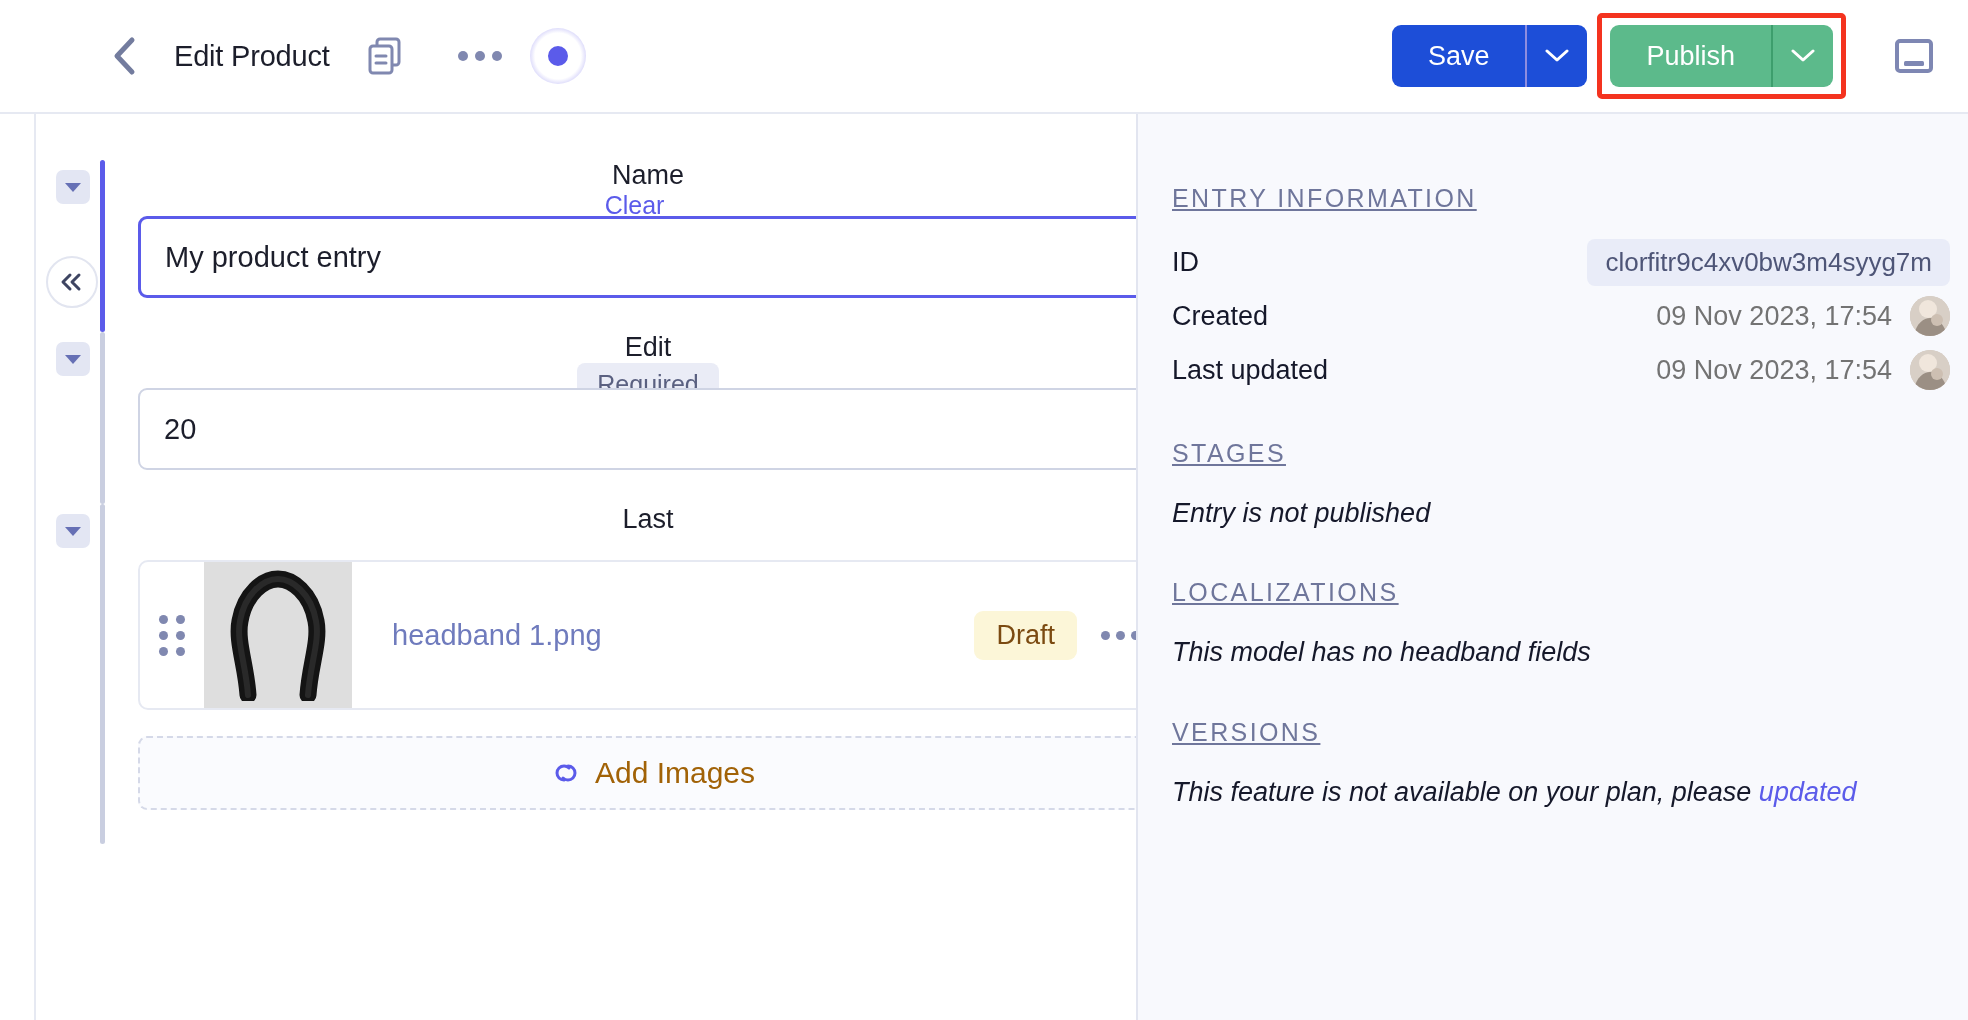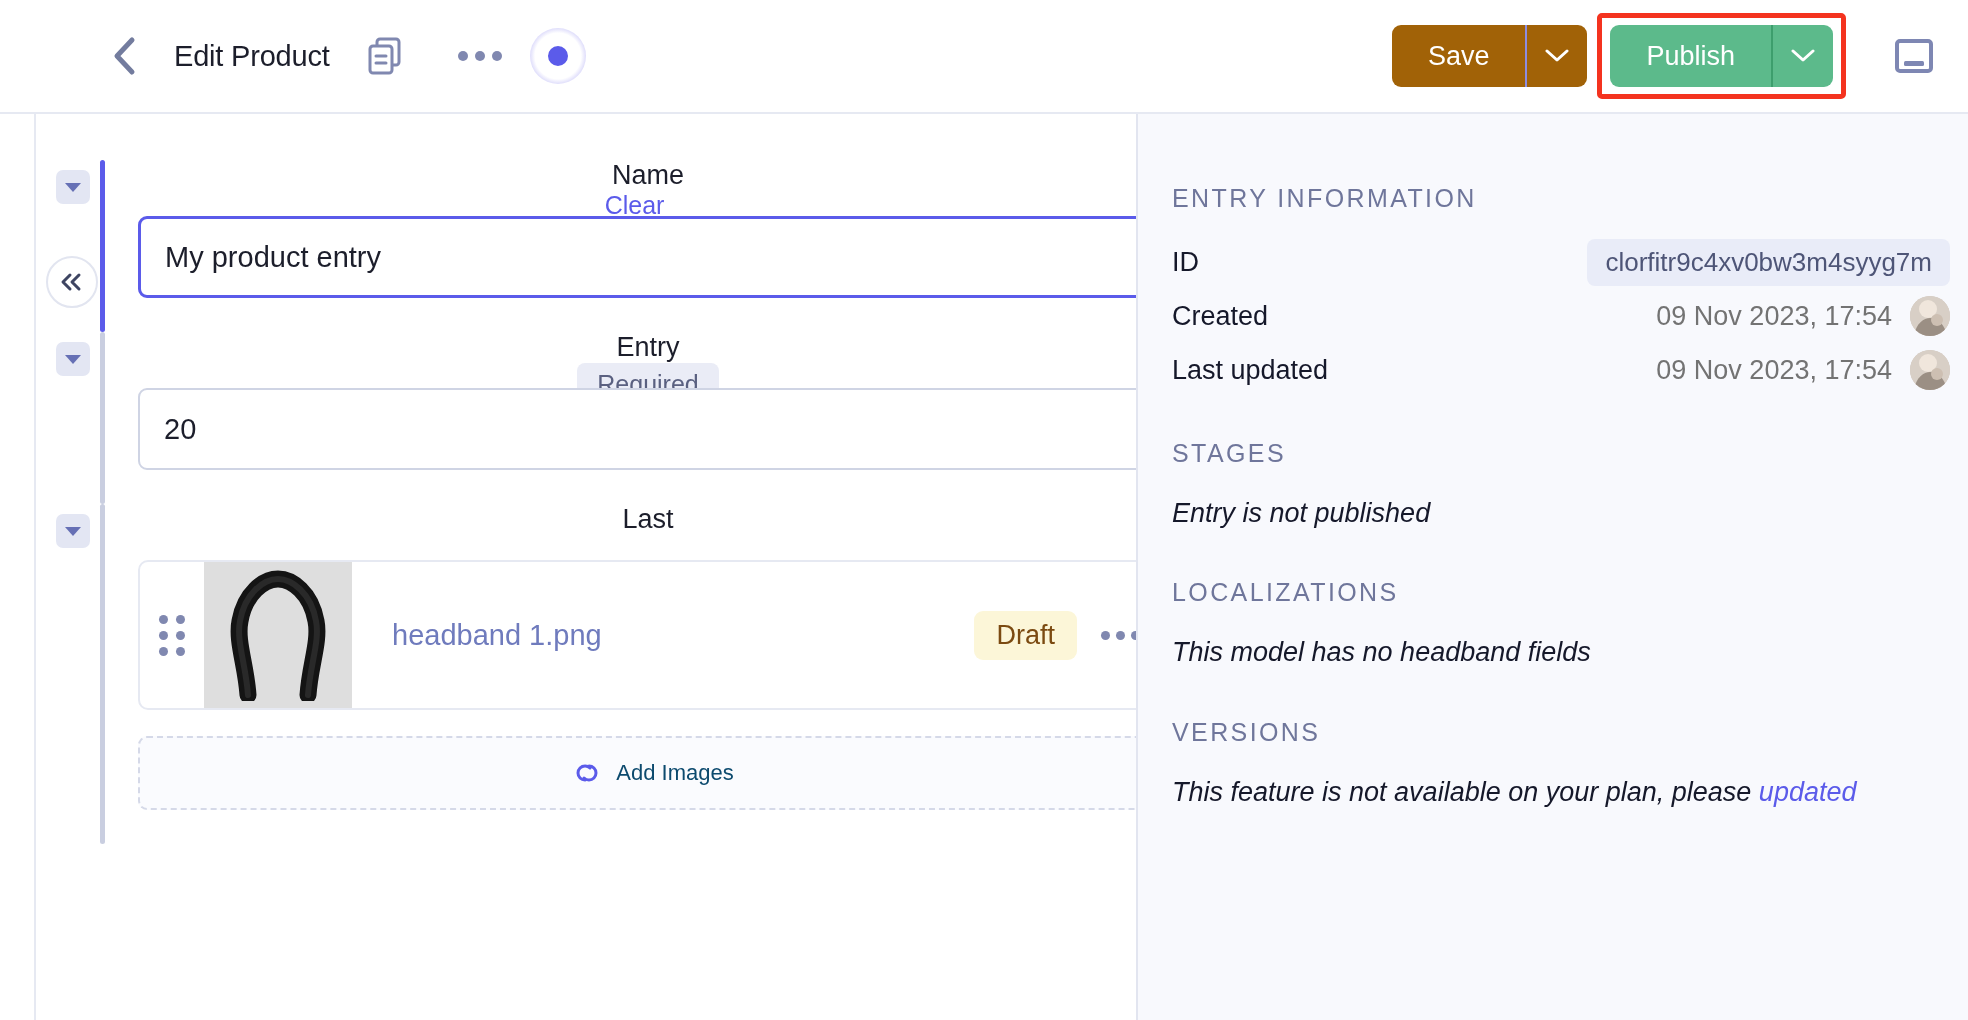--- a/index.html
+++ b/index.html
@@ -55,21 +55,21 @@
   .split-btn { display: flex; align-items: stretch; border-radius: 9px; overflow: hidden; height: 62px; }
   .split-btn .main {
     display: flex; align-items: center; justify-content: center;
     padding: 0 36px; font-size: 27px; color: #ffffff; cursor: pointer;
     white-space: nowrap;
   }
   .split-btn .caret {
     display: flex; align-items: center; justify-content: center;
     width: 62px; cursor: pointer;
   }
-  .save-btn { background: #a16207; }
+  .save-btn { background: #1d4ed8; }
   .save-btn .caret { border-left: 2px solid #8e8de0; }
   .publish-btn { background: #5cba8b; }
   .publish-btn .caret { border-left: 2px solid #3d9e6d; }
 
   .publish-highlight {
     border: 5px solid #f4331f; border-radius: 5px; padding: 7px 8px;
     margin-left: 10px; display: flex; align-items: center; background: #ffffff;
   }
   .panel-toggle-btn {
     margin-left: 44px; width: 48px; height: 48px; display: flex; align-items: center;
@@ -152,39 +152,39 @@
   .asset-dots {
     align-self: center; display: flex; gap: 6px; padding: 14px 26px 14px 14px; cursor: pointer;
   }
   .asset-dots i { width: 9px; height: 9px; border-radius: 50%; background: #8088b0; display: block; }
 
   .add-images {
     width: 1030px; height: 74px; margin-top: 26px;
     border: 2px dashed #d5d9e8; border-radius: 9px; background: #fafbfe;
     display: flex; align-items: center; justify-content: center; gap: 14px; cursor: pointer;
   }
-  .add-images span { font-size: 22px; color: #0c4a6e; }
+  .add-images span { font-size: 30px; color: #a16207; }
 
   
   .sidebar {
     width: 832px; min-width: 832px; background: #f8f9fd;
     border-left: 2px solid #e2e5f0; padding: 28px 0 0 0; overflow: hidden;
     position: relative;
   }
   .tabs { display: flex; align-items: stretch; padding: 0 32px; gap: 0; }
   .tab {
     flex: 1; height: 62px; display: flex; align-items: center; justify-content: center;
     font-size: 27px; letter-spacing: 2.6px; cursor: pointer; border-radius: 9px;
     color: #4e5577;
   }
   .tab.active { background: #eceefb; color: #5b5bea; }
 
   .sb-section-title {
     font-size: 25px; letter-spacing: 2.4px; color: #6f769b;
-    padding: 0 34px; margin-top: 42px; margin-bottom: 22px;
+    padding: 0 34px; margin-top: 42px; margin-bottom: 22px; text-decoration: underline;
   }
   .sb-row {
     display: flex; align-items: center; padding: 0 18px 0 34px; height: 54px;
   }
   .sb-key { font-size: 27px; color: #15182a; white-space: nowrap; }
   .sb-spacer { flex: 1; }
   .sb-id-pill {
     background: #e9ecf8; color: #4e5577; font-size: 26px;
     padding: 8px 18px; border-radius: 8px; white-space: nowrap;
   }
@@ -298,21 +298,21 @@
         <div class="field-toggle-col">
           <div class="toggle-sq">
             <svg width="18" height="11" viewBox="0 0 18 11">
               <path d="M1 1 L9 10 L17 1 Z" fill="#6670b5"></path>
             </svg>
           </div>
         </div>
         <div class="field-bar"></div>
         <div class="field-body">
           <div class="field-head">
-            <div class="field-label">Entry</div>
+            <div class="field-label">Edit</div>
             <div class="field-head-spacer"></div>
             <div class="req-badge">Required</div>
           </div>
           <input class="text-input" type="text" value="20" style="">
         </div>
       </div>
 
       <div class="field">
         <div class="field-toggle-col">
           <div class="toggle-sq">

